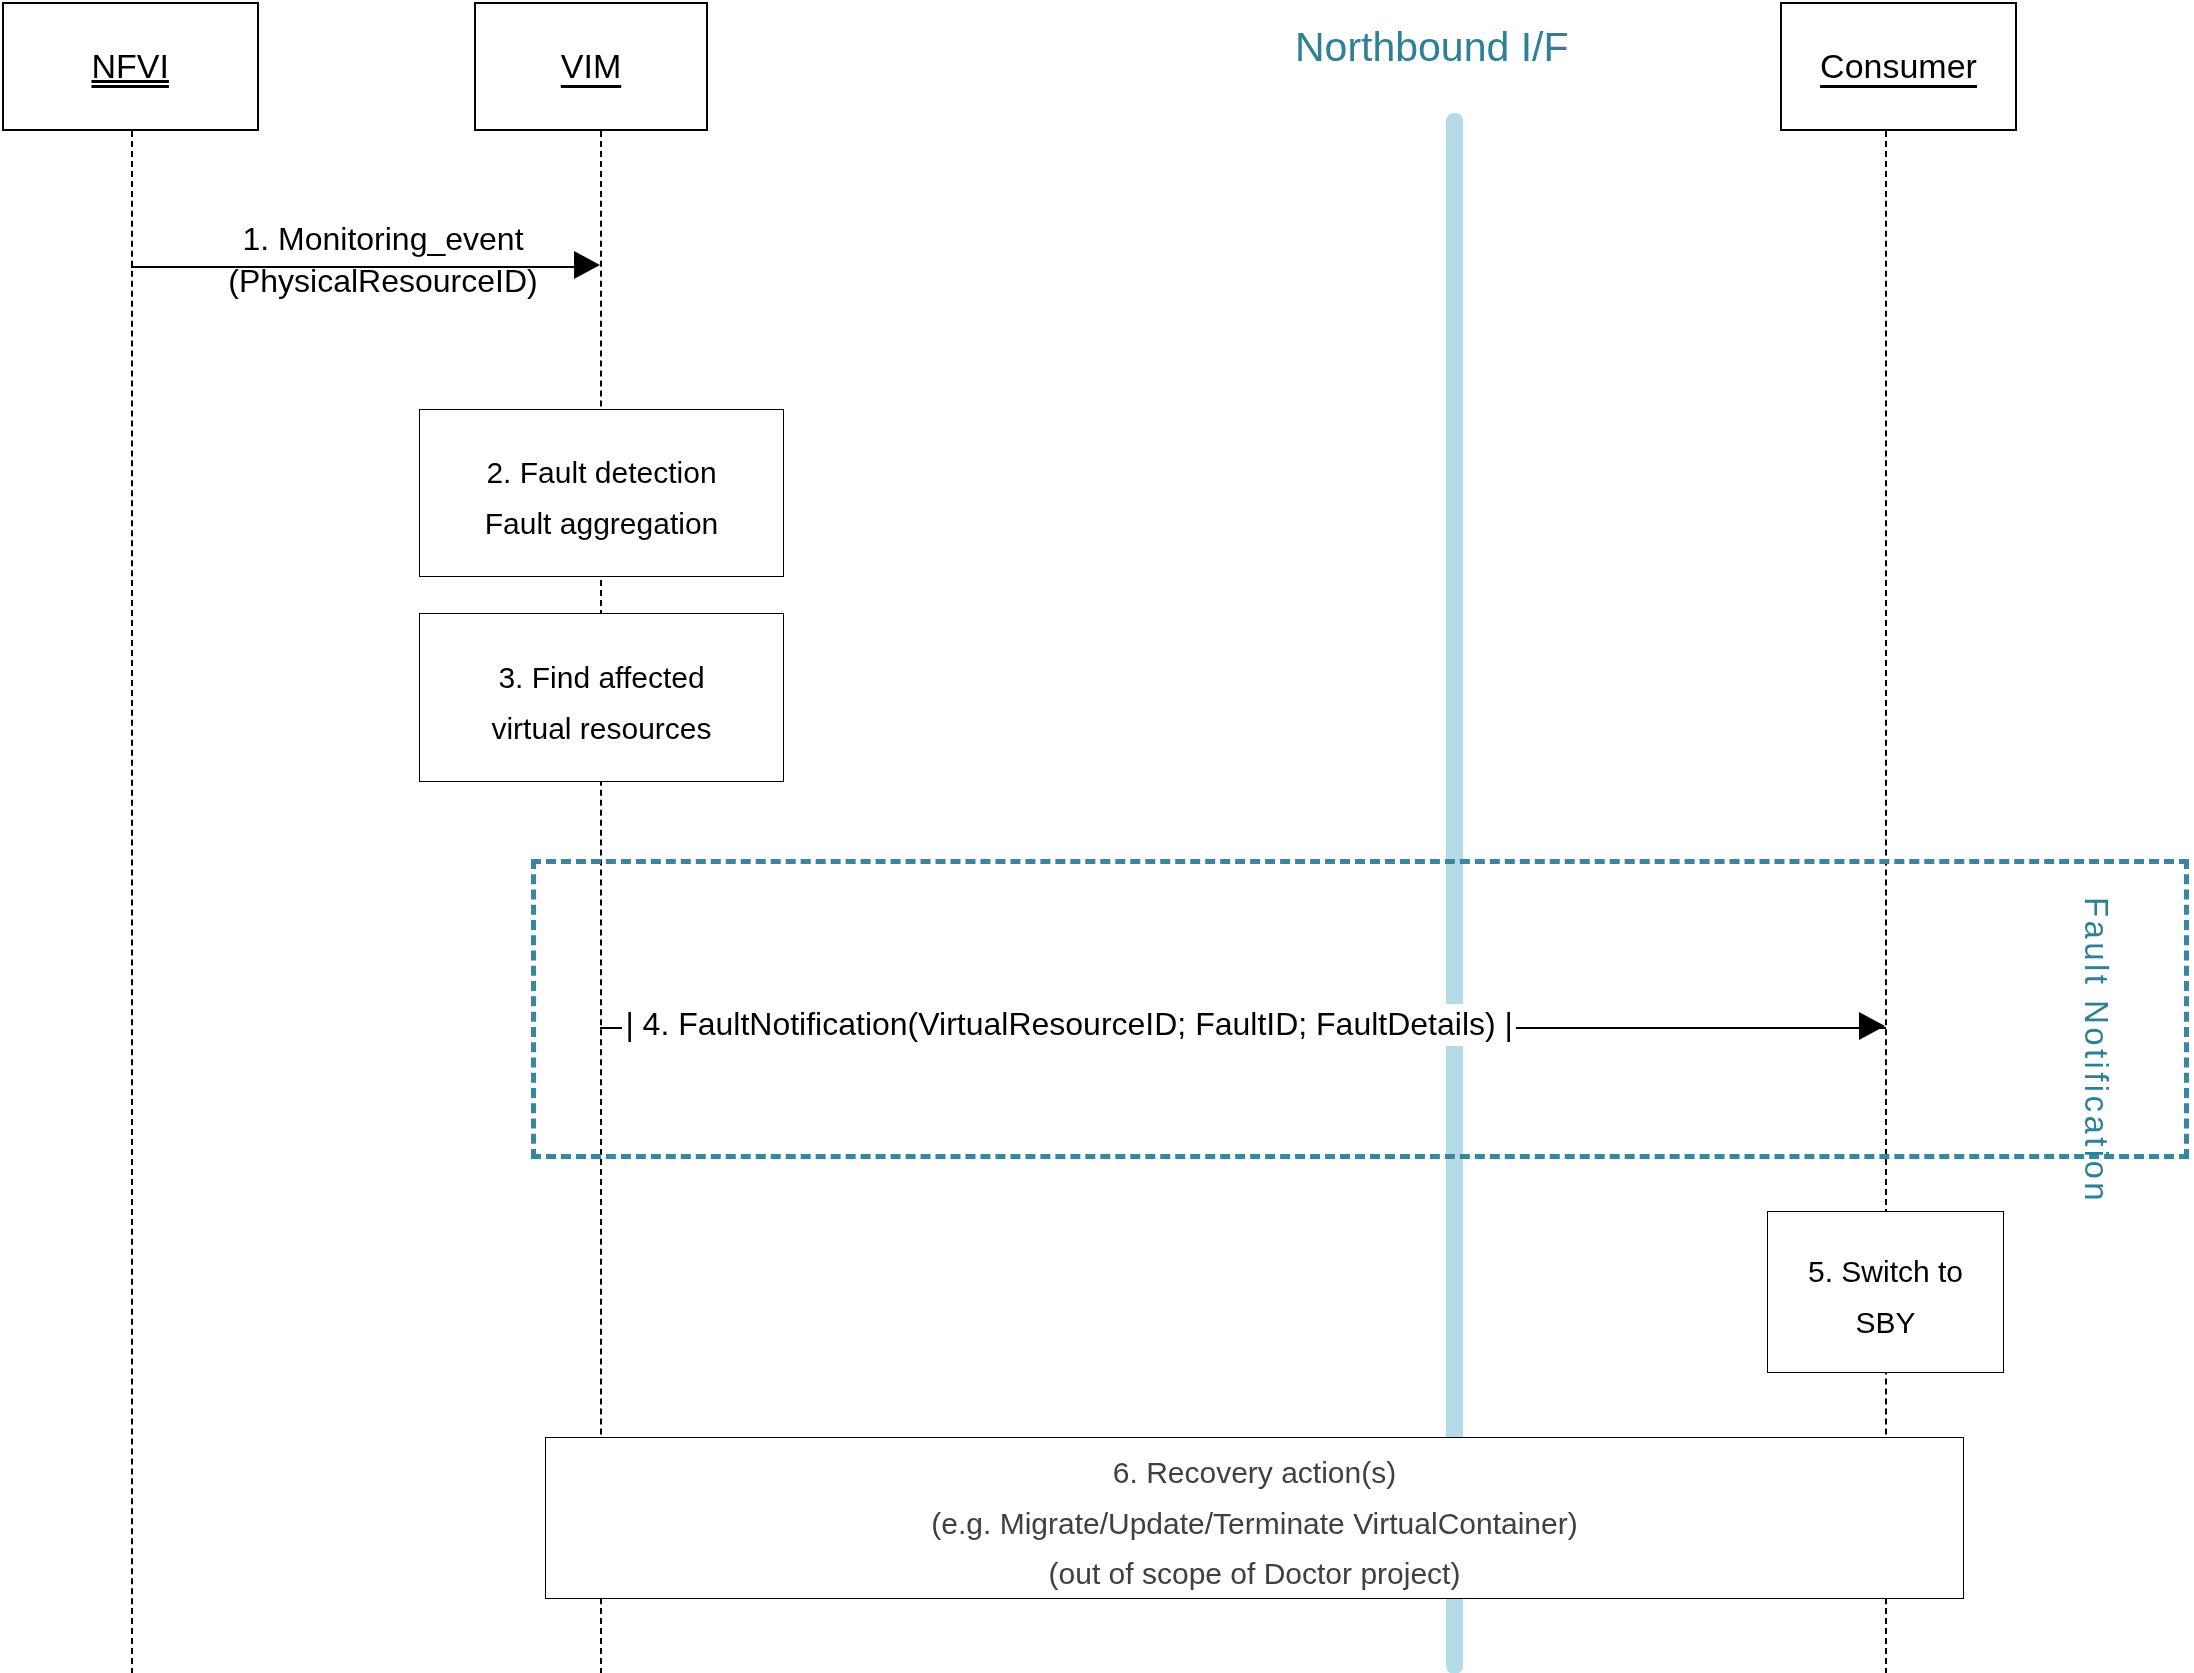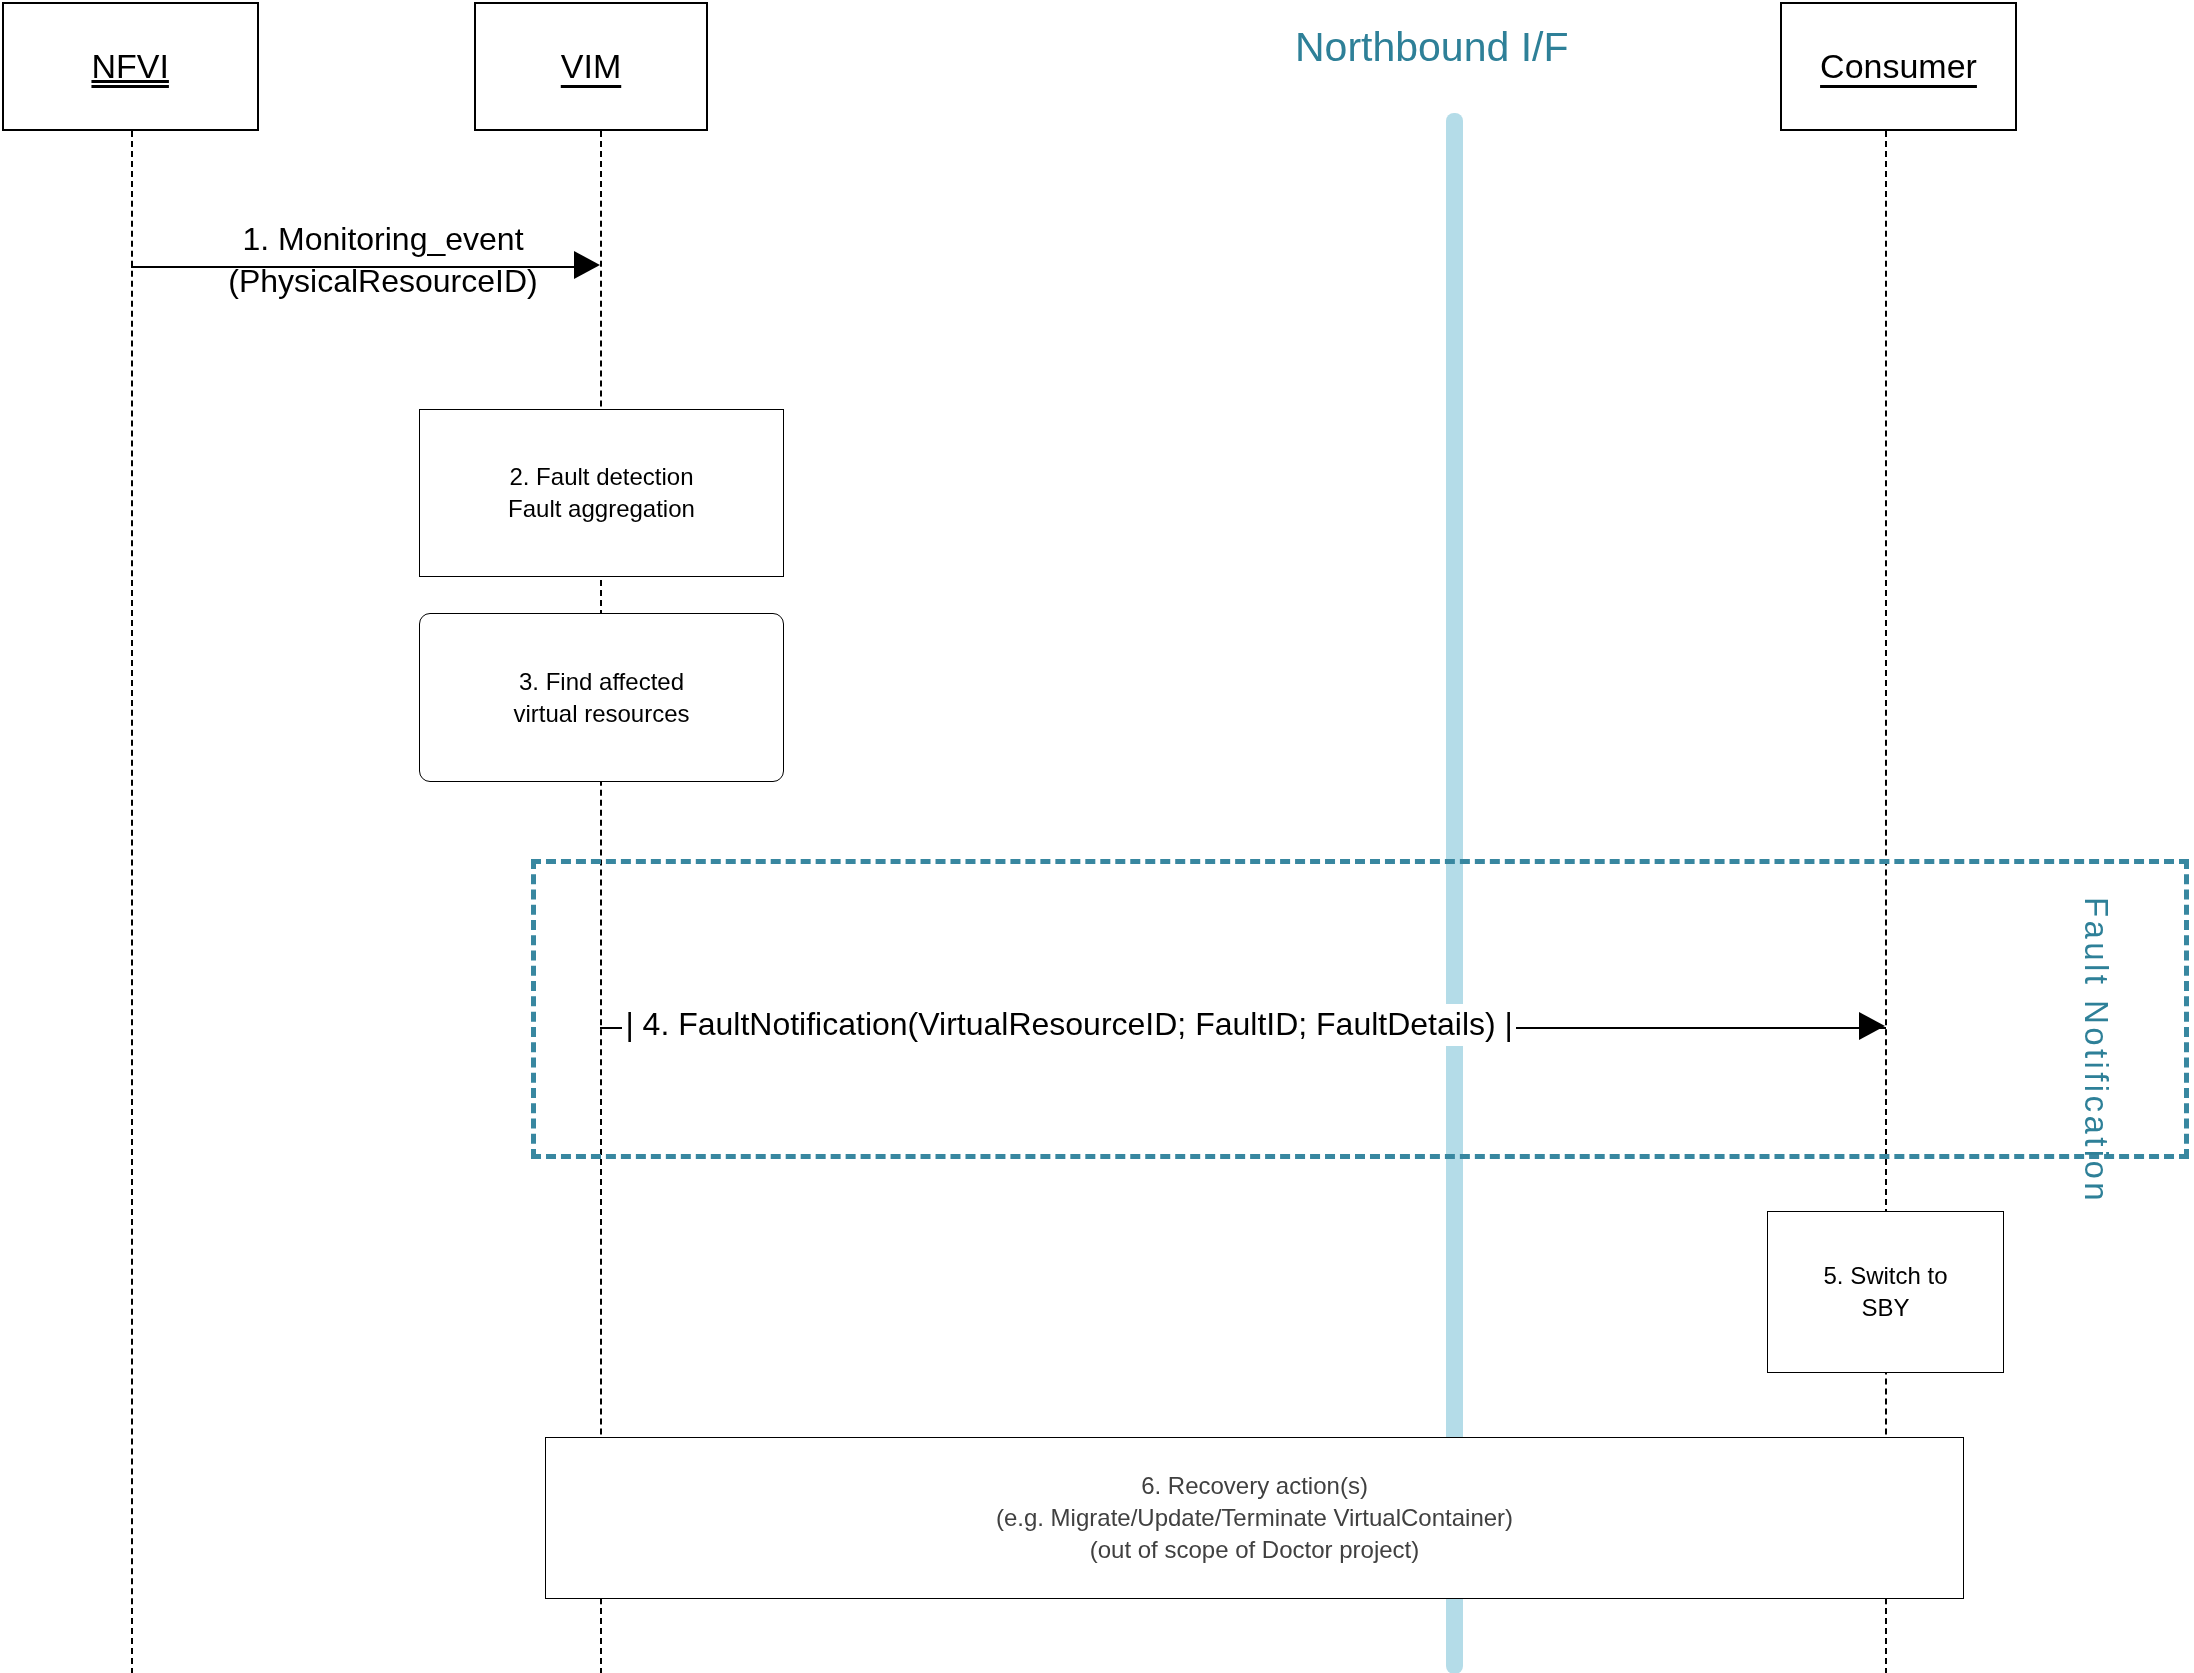--- a/index.html
+++ b/index.html
@@ -69,25 +69,26 @@
     box-sizing: border-box;
     border: 1.7px solid #000000;
     background: #ffffff;
     display: flex;
     flex-direction: column;
     align-items: center;
     justify-content: center;
     z-index: 5;
   }
   .act-line {
-    font-size: 24px;
+    font-size: 30px;
     line-height: 1.32;
     color: #000000;
     text-align: center;
     white-space: nowrap;
+    margin-top: 11px;
   }
   .act-line.muted { color: #404040; }
 
   
   .msg-line {
     position: absolute;
     height: 0;
     border-top: 2.3px solid #000000;
     z-index: 4;
   }
@@ -160,21 +161,21 @@
   <div class="msg-label plain" style="left:203px; top:219px; width:360px;">
     <div>1. Monitoring_event</div>
     <div>(PhysicalResourceID)</div>
   </div>
 
   <div class="act-box" style="left:419px; top:409px; width:365px; height:168px;">
     <div class="act-line">2. Fault detection</div>
     <div class="act-line">Fault aggregation</div>
   </div>
 
-  <div class="act-box" style="left:419px; top:613px; width:365px; height:169px;border-radius:11px;">
+  <div class="act-box" style="left:419px; top:613px; width:365px; height:169px;">
     <div class="act-line">3. Find affected</div>
     <div class="act-line">virtual resources</div>
   </div>
 
   <div class="frag-frame" style="left:531px; top:859px; width:1658px; height:300px;"></div>
   <div class="frag-label" style="left:2115px; top:897px;">Fault Notification</div>
 
   <div class="msg-line" style="left:600px; top:1027px; width:1286px;"></div>
   <div class="msg-head" style="left:1859px; top:1012px;"></div>
   <div class="msg-label" style="left:622px; top:1004px; padding:0 3.4px;">

